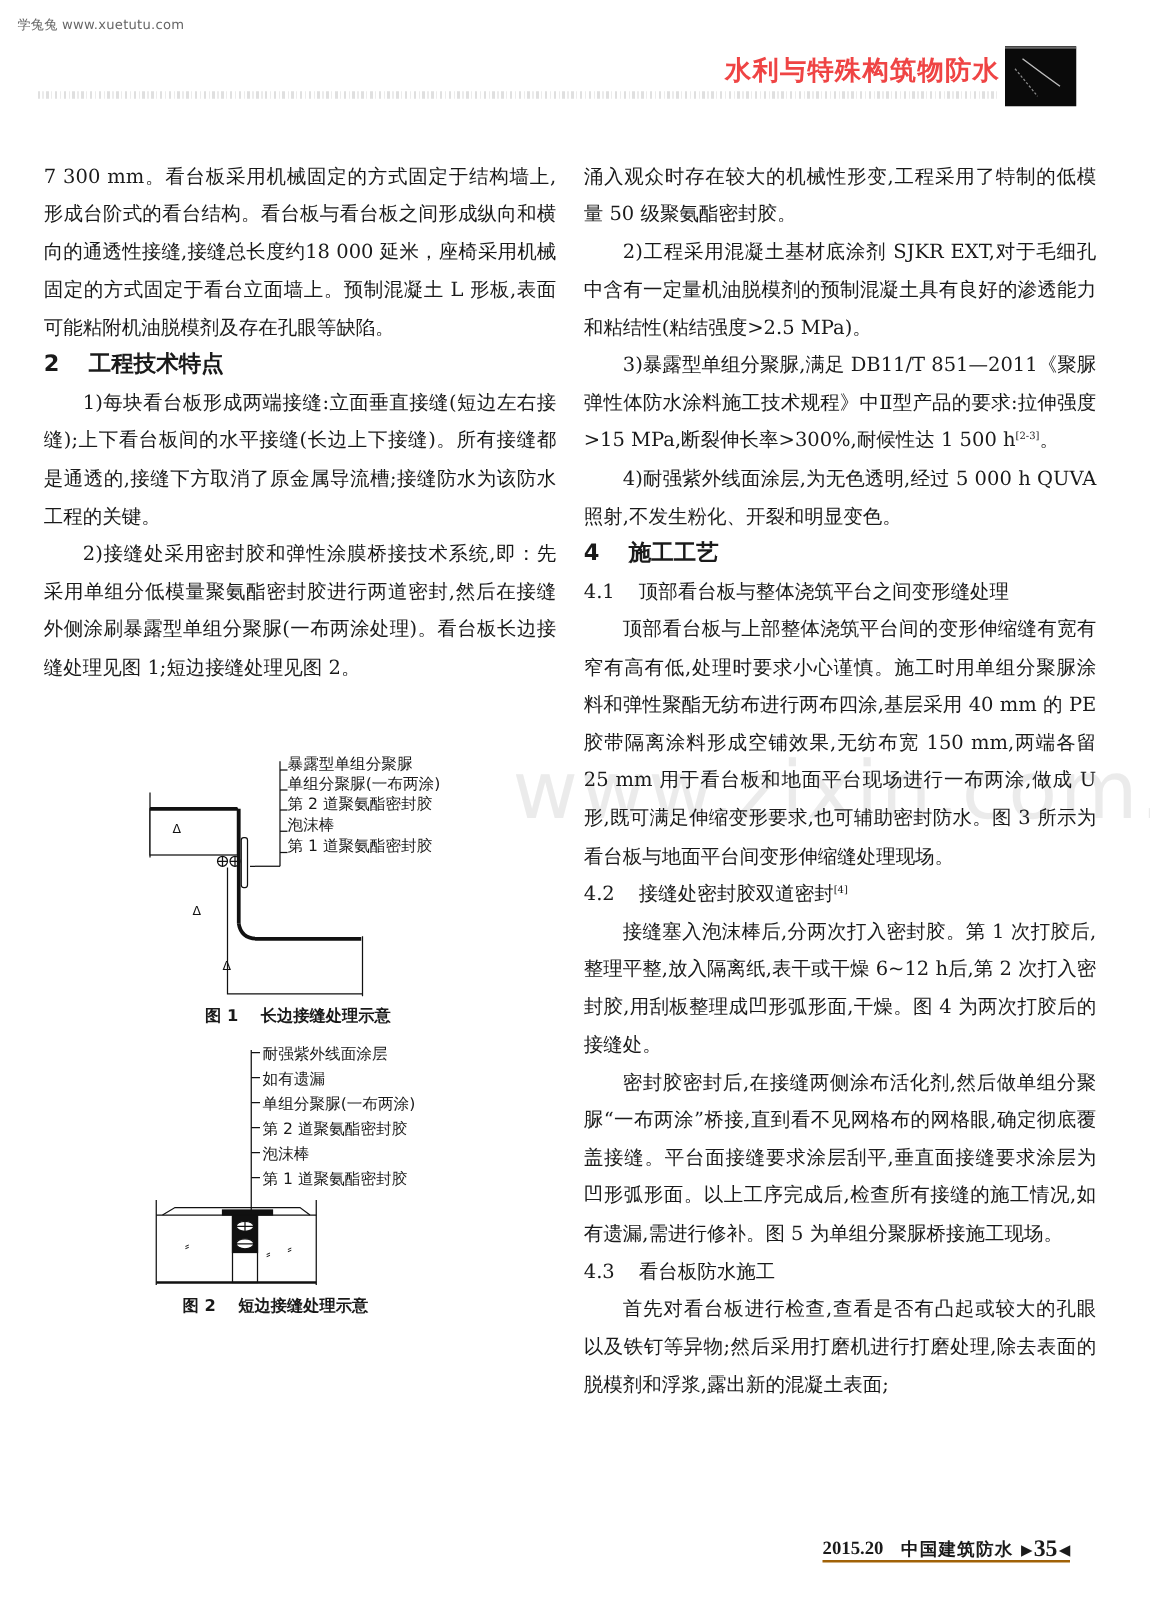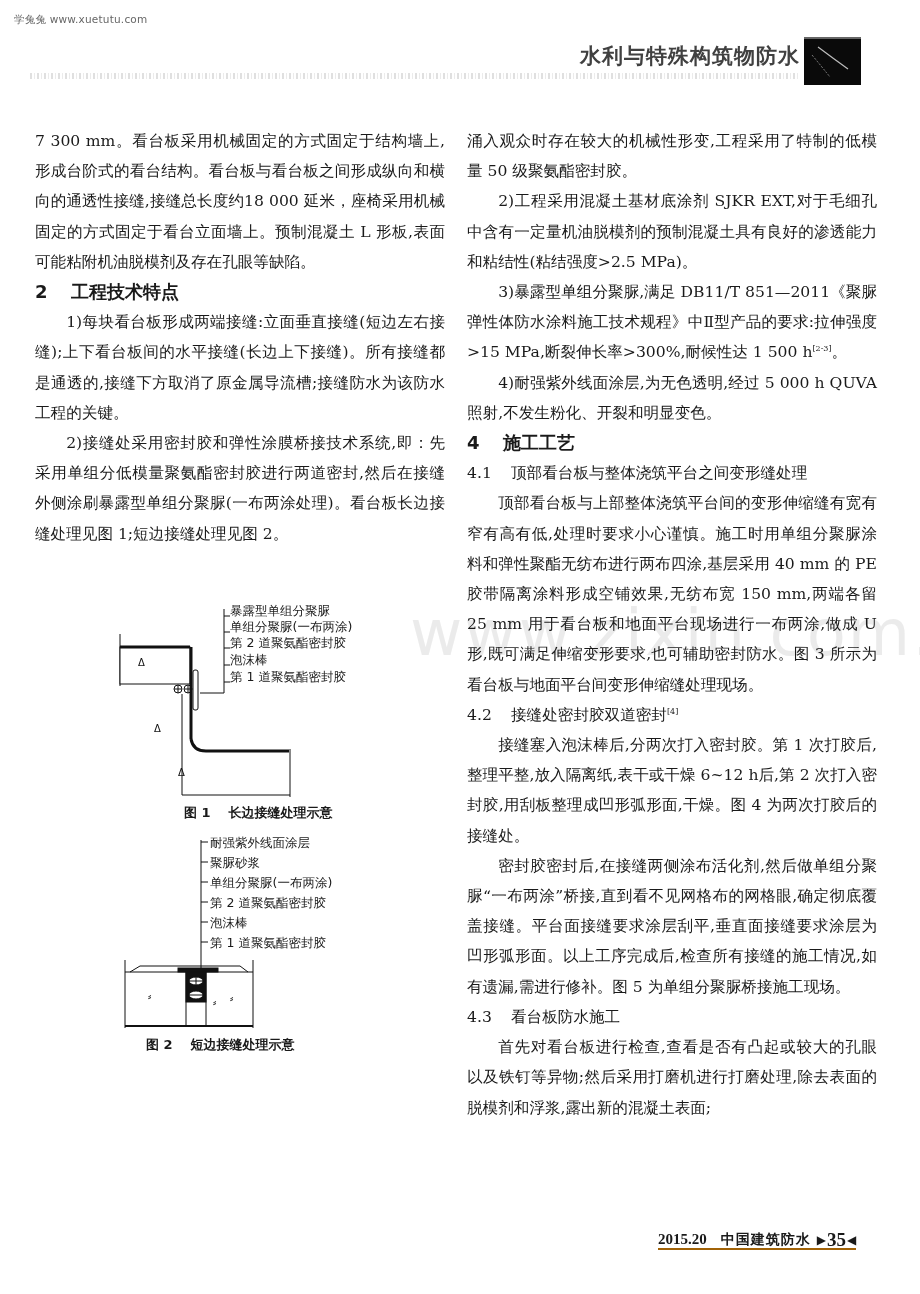--- a/index.html
+++ b/index.html
@@ -1,21 +1,21 @@
 <!DOCTYPE html>
 <html><head>
   <meta charset="utf-8">
   <style>
     * { margin: 0; padding: 0; box-sizing: border-box; }
     html, body { width: 920px; height: 1294px; background: #ffffff; overflow: hidden; }
     body { position: relative; font-family: "DejaVu Serif", "Liberation Serif", serif; color: #1a1a1a; }
 
     .site-mark { position: absolute; left: 14px; top: 13px; font-family: "DejaVu Sans", sans-serif; font-size: 10.5px; color: #666; letter-spacing: 0.2px; }
 
-    .header-title { position: absolute; left: 560px; top: 42px; width: 240px; text-align: right; font-family: "DejaVu Sans", sans-serif; font-weight: bold; font-size: 21px; color: #404040; letter-spacing: 1px; }
+    .header-title { position: absolute; left: 560px; top: 42px; width: 240px; text-align: right; font-family: "DejaVu Sans", sans-serif; font-weight: bold; font-size: 21px; color: #ef4444; letter-spacing: 1px; }
     .header-logo { position: absolute; left: 804px; top: 37px; width: 57px; height: 48px; background: #0a0a0a; overflow: hidden; }
     .header-logo svg { width: 100%; height: 100%; display: block; }
     .header-rule { position: absolute; left: 30px; top: 73px; width: 770px; height: 6px;
       background: repeating-linear-gradient(90deg, #d8d8d8 0 2px, transparent 2px 4px, #e6e6e6 4px 5px, transparent 5px 7px); opacity: 0.8; }
 
     .col { position: absolute; top: 126px; width: 410px; font-size: 15.6px; line-height: 30.2px; text-align: justify; }
     .col.left { left: 35px; }
     .col.right { left: 467px; }
     .para { text-indent: 2em; }
     .para.noindent { text-indent: 0; }
@@ -102,21 +102,21 @@
       <text x="20" y="62">Δ</text>
       <text x="36" y="128">Δ</text>
       <text x="60" y="172">Δ</text>
     </g>
   </svg>
   <div class="fig-label" style="left:112px; top:0px;">暴露型单组分聚脲</div>
   <div class="fig-label" style="left:112px; top:16px;">单组分聚脲(一布两涂)</div>
   <div class="fig-label" style="left:112px; top:32px;">第 2 道聚氨酯密封胶</div>
   <div class="fig-label" style="left:112px; top:49px;">泡沫棒</div>
   <div class="fig-label" style="left:112px; top:66px;">第 1 道聚氨酯密封胶</div>
-  <div class="fig-caption" style="left:46px; top:200px;margin-left:20px;">
+  <div class="fig-caption" style="left:46px; top:200px;">
     <span class="fnum">图 1</span><span>长边接缝处理示意</span>
   </div>
 </div>
 
 <div class="figure fig2">
   <svg width="300" height="200" viewBox="0 0 300 200">
     <g stroke="#111" fill="none" stroke-width="1">
 
       <line x1="83" y1="12" x2="83" y2="140"></line>
       <line x1="83" y1="14" x2="90" y2="14"></line>
@@ -142,21 +142,21 @@
       <ellipse cx="78" cy="167" rx="7" ry="4" fill="#fff"></ellipse>
       <line x1="71" y1="167" x2="85" y2="167"></line>
     </g>
     <g fill="#111" font-size="10" font-family="DejaVu Sans, sans-serif">
       <text x="30" y="172">⸗</text>
       <text x="95" y="178">⸗</text>
       <text x="112" y="174">⸗</text>
     </g>
   </svg>
   <div class="fig-label" style="left:92px; top:8px;">耐强紫外线面涂层</div>
-  <div class="fig-label" style="left:92px; top:28px;">聚脲砂浆</div>
+  <div class="fig-label" style="left:92px; top:28px;">如有遗漏</div>
   <div class="fig-label" style="left:92px; top:48px;">单组分聚脲(一布两涂)</div>
   <div class="fig-label" style="left:92px; top:68px;">第 2 道聚氨酯密封胶</div>
   <div class="fig-label" style="left:92px; top:88px;">泡沫棒</div>
   <div class="fig-label" style="left:92px; top:108px;">第 1 道聚氨酯密封胶</div>
   <div class="fig-caption" style="left:28px; top:208px;">
     <span class="fnum">图 2</span><span>短边接缝处理示意</span>
   </div>
 </div>
 
 <div class="col left" style="top:1066px;">

